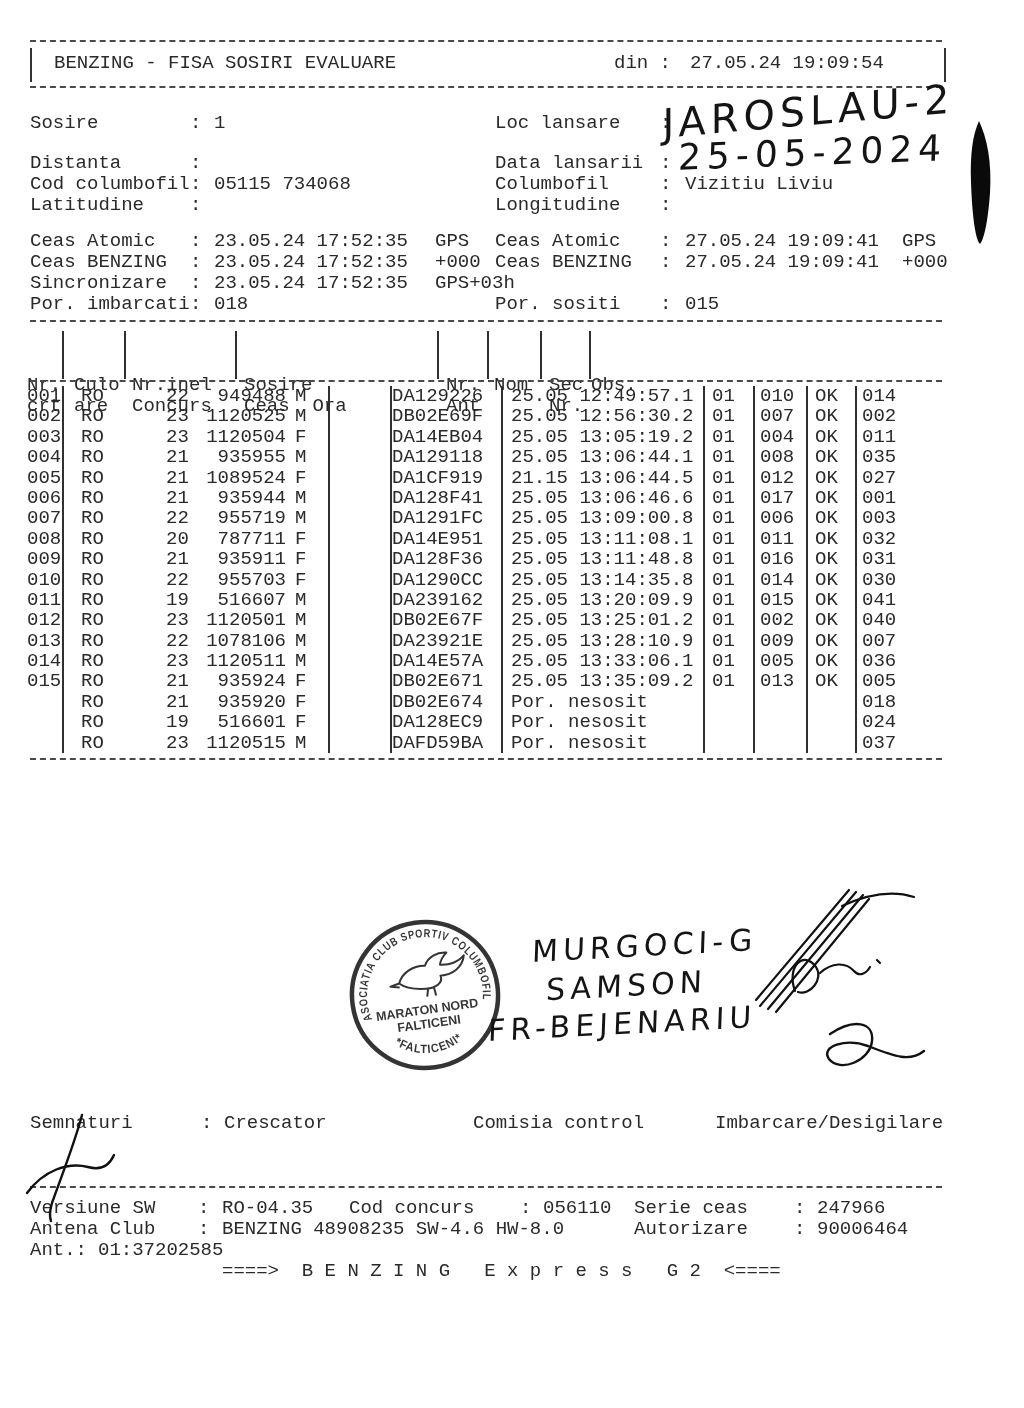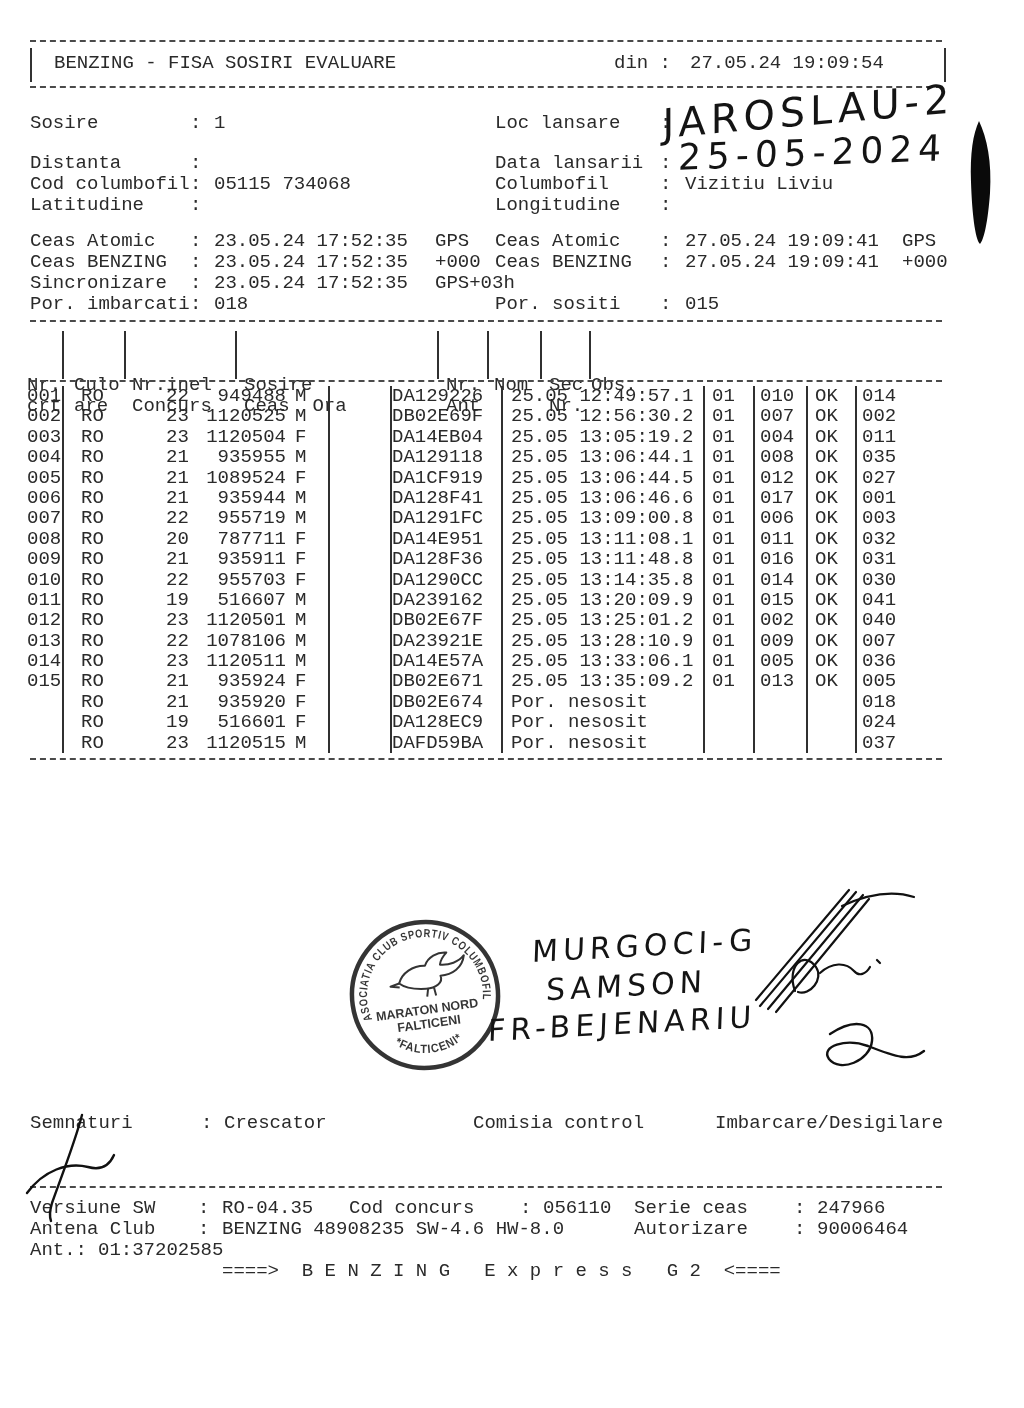--- a/index.html
+++ b/index.html
@@ -184,21 +184,21 @@
         <div class="c w-nom">008</div>
         <div class="c w-sec">OK</div>
         <div class="c w-obs">035</div>
       </div>
 
       <div class="trow">
         <div class="c w-nr">005</div>
         <div class="c w-serie"><span class="s-country">RO</span><span class="s-year">21</span><span class="s-ring">1089524</span><span class="s-sex">F</span></div>
         <div class="c w-culo"></div>
         <div class="c w-senzor">DA1CF919</div>
-        <div class="c w-sosire">25.05 13:06:44.5</div>
+        <div class="c w-sosire">21.15 13:06:44.5</div>
         <div class="c w-ant">01</div>
         <div class="c w-nom">012</div>
         <div class="c w-sec">OK</div>
         <div class="c w-obs">027</div>
       </div>
 
       <div class="trow">
         <div class="c w-nr">006</div>
         <div class="c w-serie"><span class="s-country">RO</span><span class="s-year">21</span><span class="s-ring">935944</span><span class="s-sex">M</span></div>
         <div class="c w-culo"></div>

